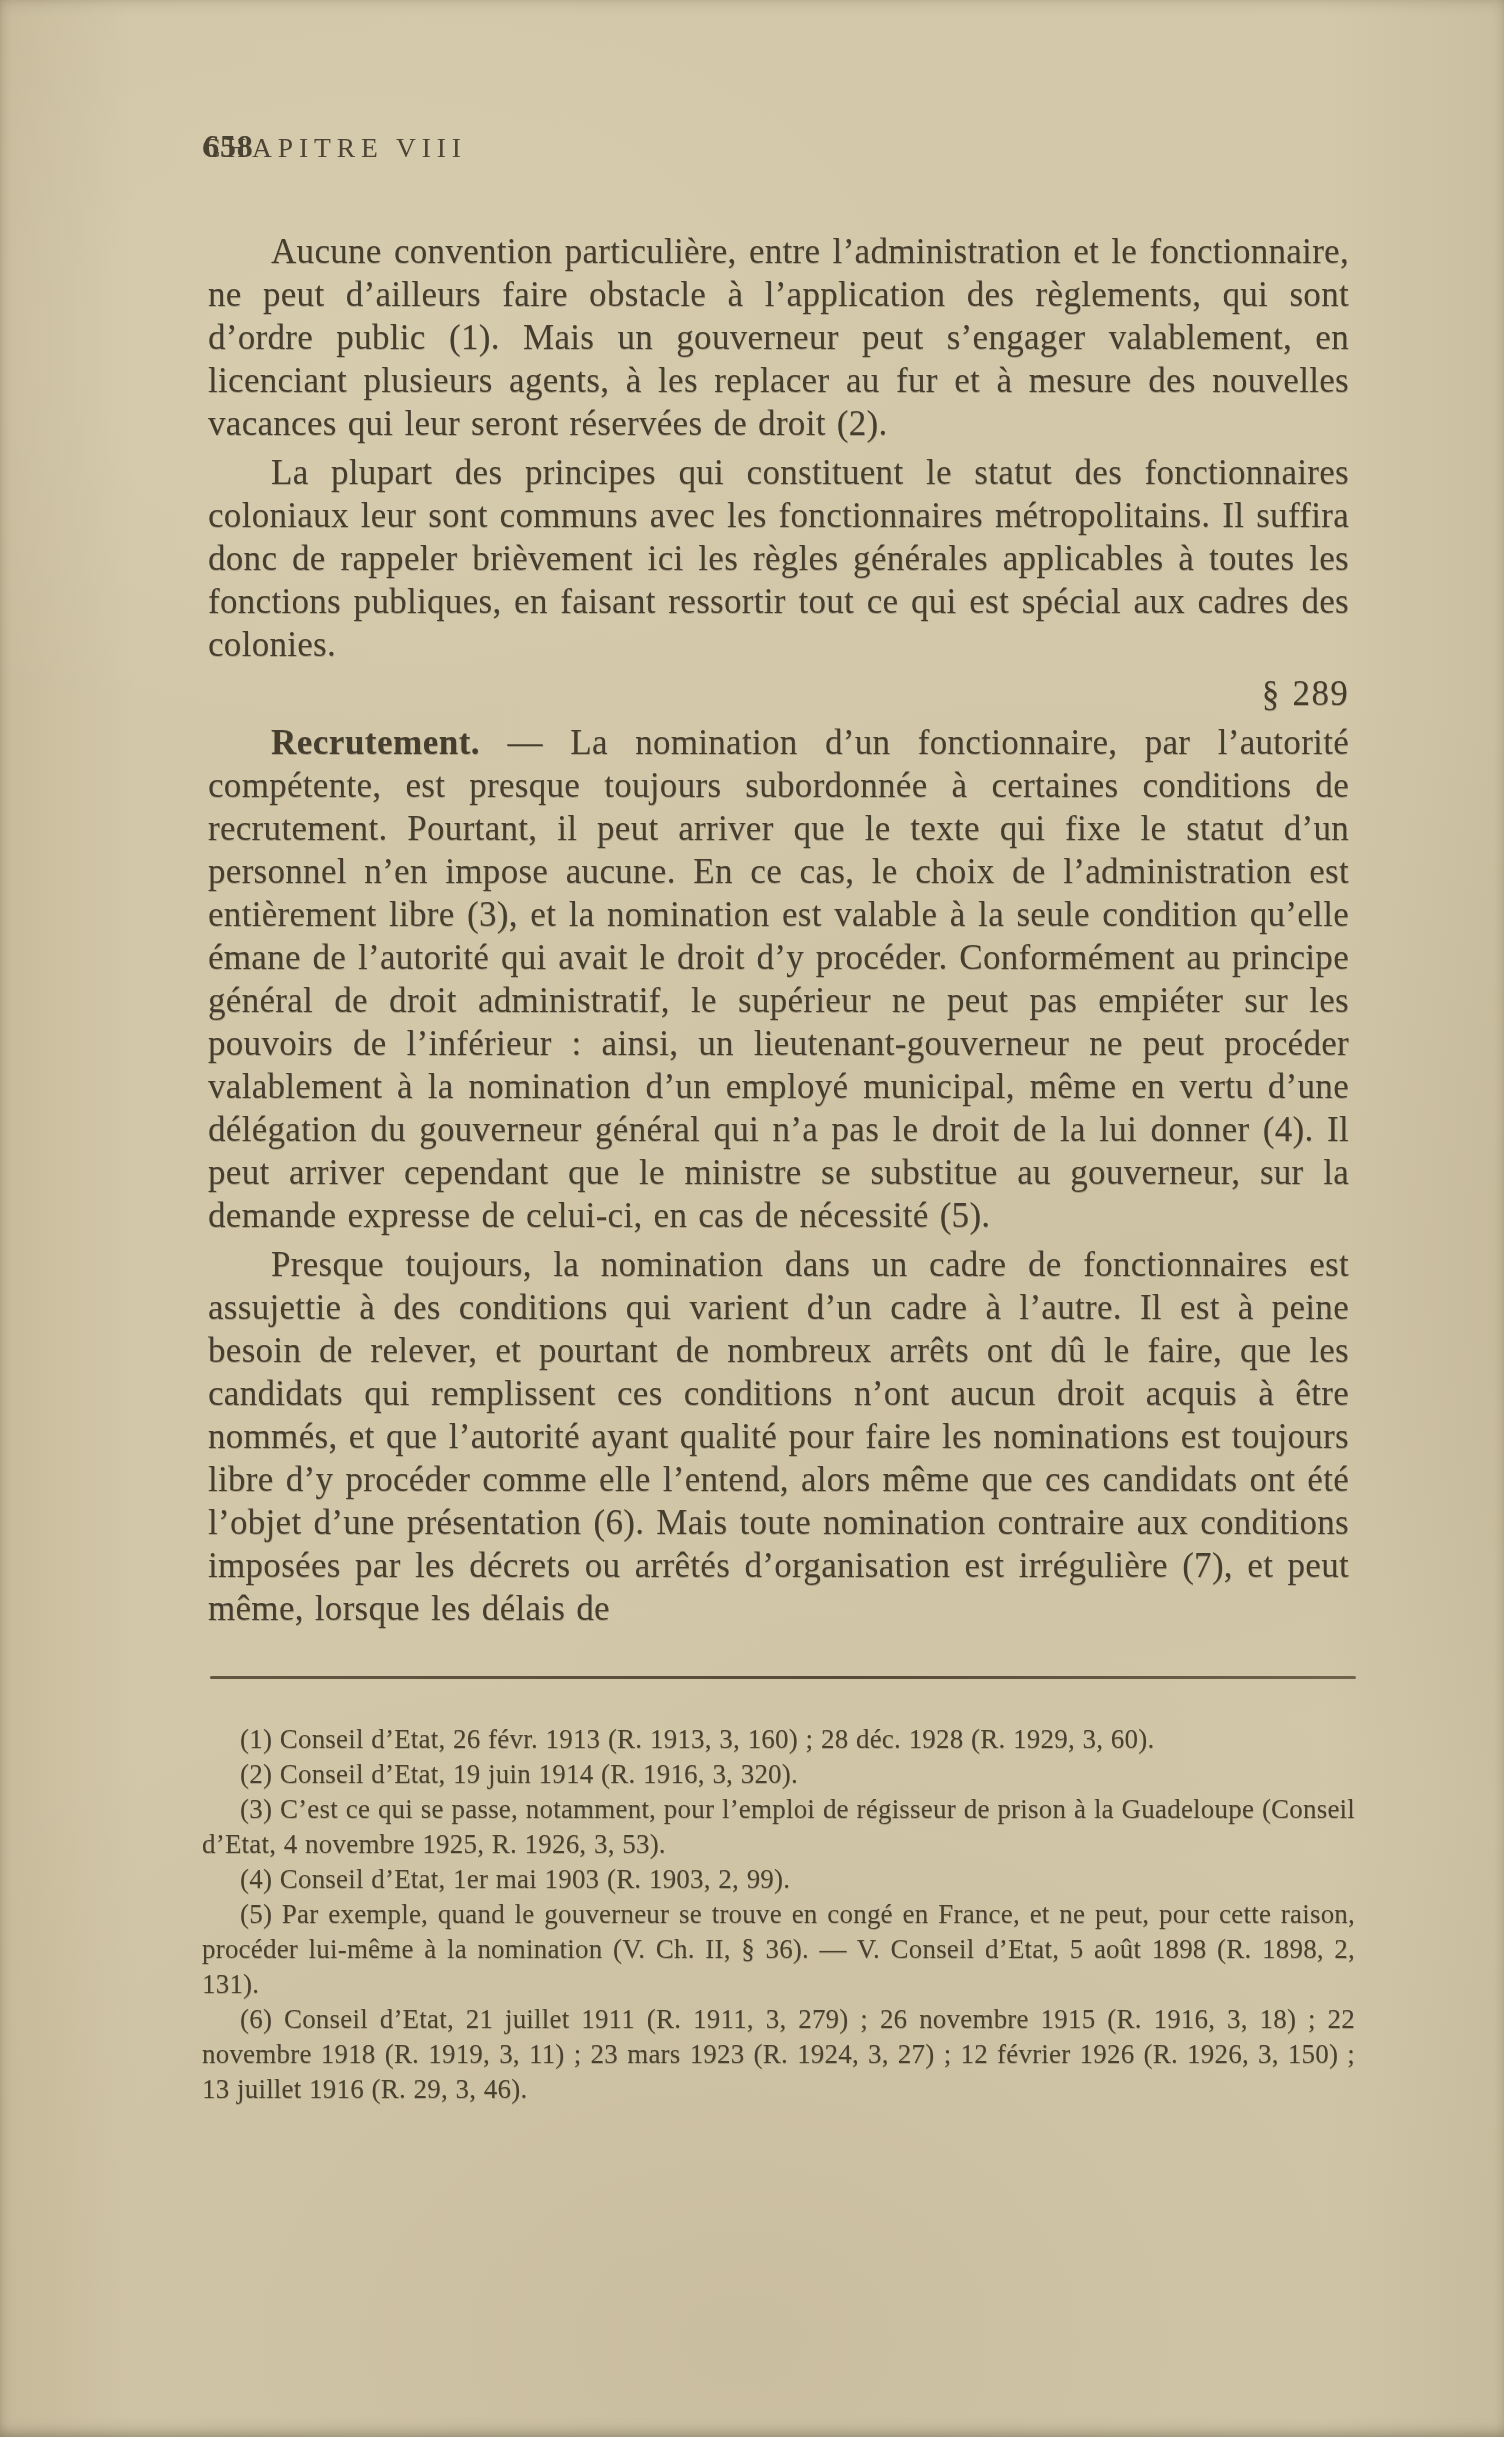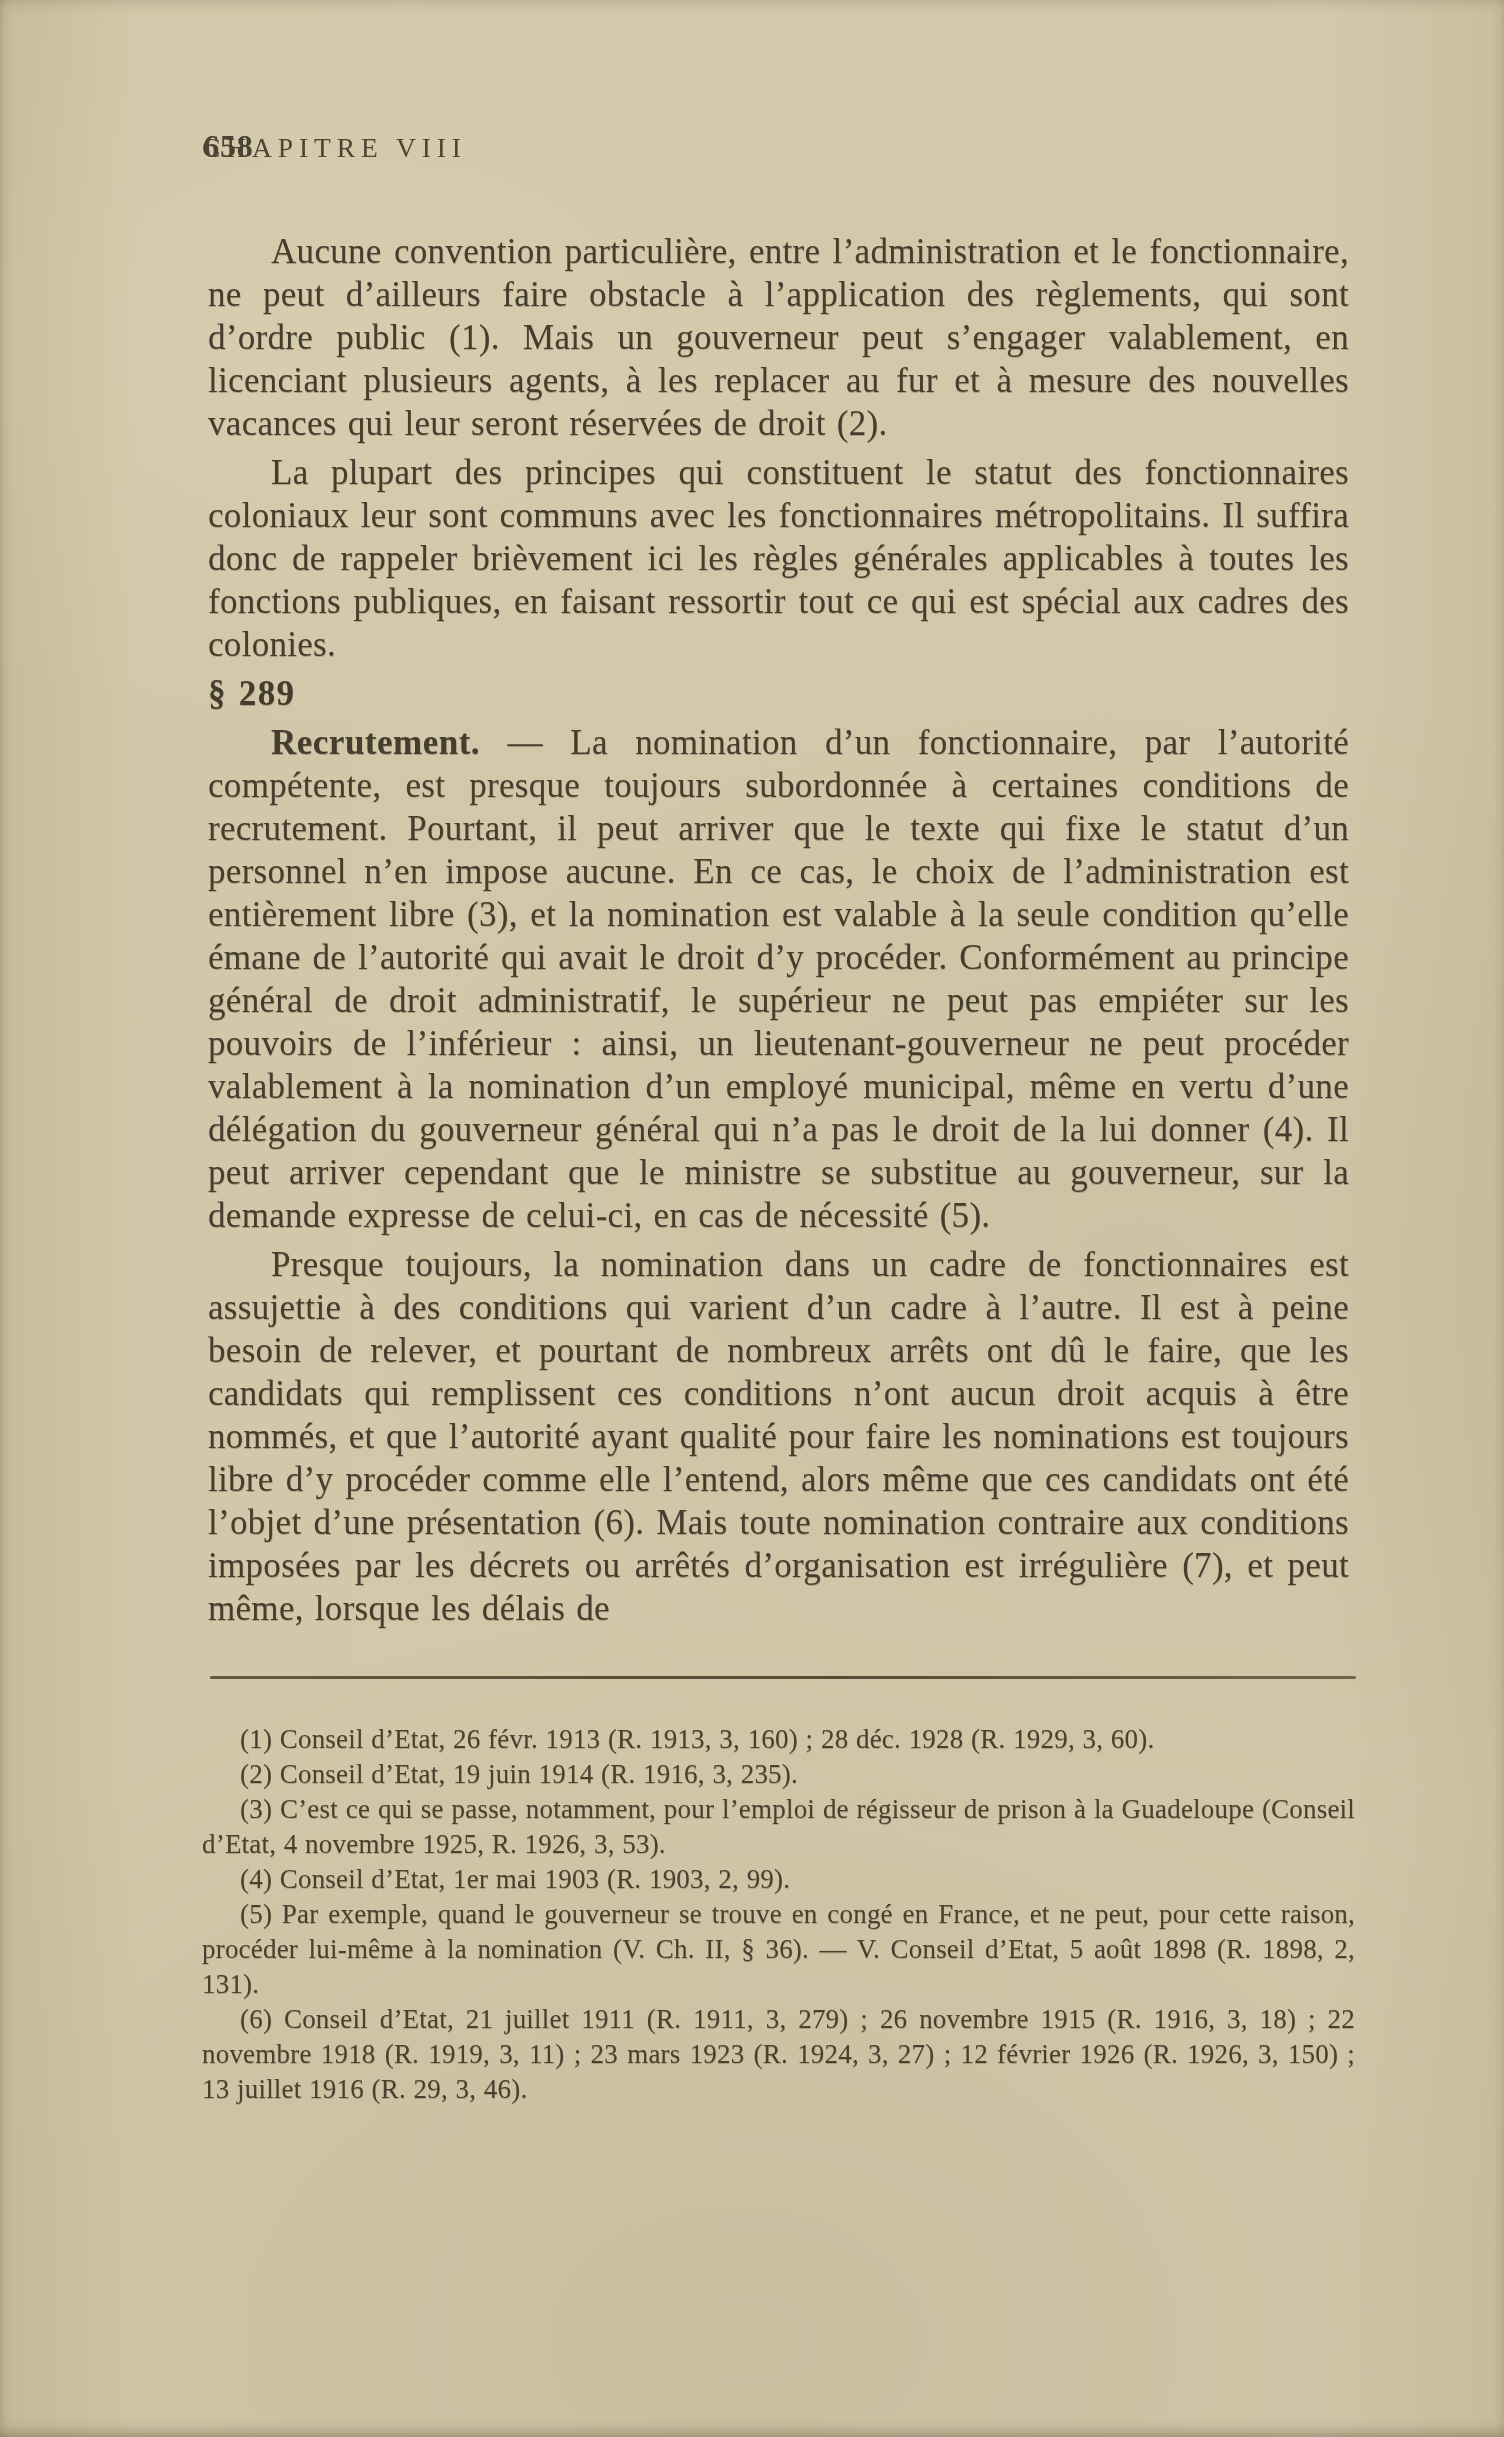--- a/index.html
+++ b/index.html
@@ -59,23 +59,23 @@
     line-height: 43px;
     letter-spacing: 0.3px;
     word-spacing: 2px;
     text-shadow: 0.4px 0.6px 0.5px rgba(62, 52, 36, 0.28);
   }
   .body-text p {
     margin: 6px;
     text-indent: 63px;
   }
   .section-heading {
-    text-align: left;
+    text-align: right;
     font-size: 35px;
-    font-weight: bold;
+    font-weight: normal;
     letter-spacing: 1.3px;
     margin: 48px 0 41px 0;
     text-indent: 0 !important;
     color: #443c2d;
   }
   .lead-word {
     font-weight: bold;
     letter-spacing: 0.5px;
   }
   .footnote-rule {
@@ -119,21 +119,21 @@
 
       <p><span class="lead-word">Recrutement.</span><span> — </span><span>La nomination d’un fonctionnaire, par l’autorité compétente, est presque toujours subordonnée à certaines conditions de recrutement. Pourtant, il peut arriver que le texte qui fixe le statut d’un personnel n’en impose aucune. En ce cas, le choix de l’administration est entièrement libre (3), et la nomination est valable à la seule condition qu’elle émane de l’autorité qui avait le droit d’y procéder. Conformément au principe général de droit administratif, le supérieur ne peut pas empiéter sur les pouvoirs de l’inférieur : ainsi, un lieutenant-gouverneur ne peut procéder valablement à la nomination d’un employé municipal, même en vertu d’une délégation du gouverneur général qui n’a pas le droit de la lui donner (4). Il peut arriver cependant que le ministre se substitue au gouverneur, sur la demande expresse de celui-ci, en cas de nécessité (5).</span></p>
 
       <p>Presque toujours, la nomination dans un cadre de fonctionnaires est assujettie à des conditions qui varient d’un cadre à l’autre. Il est à peine besoin de relever, et pourtant de nombreux arrêts ont dû le faire, que les candidats qui remplissent ces conditions n’ont aucun droit acquis à être nommés, et que l’autorité ayant qualité pour faire les nominations est toujours libre d’y procéder comme elle l’entend, alors même que ces candidats ont été l’objet d’une présentation (6). Mais toute nomination contraire aux conditions imposées par les décrets ou arrêtés d’organisation est irrégulière (7), et peut même, lorsque les délais de</p>
     </div>
 
     <div class="footnote-rule"></div>
 
     <div class="footnotes">
       <p>(1) Conseil d’Etat, 26 févr. 1913 (R. 1913, 3, 160) ; 28 déc. 1928 (R. 1929, 3, 60).</p>
-      <p>(2) Conseil d’Etat, 19 juin 1914 (R. 1916, 3, 235).</p>
+      <p>(2) Conseil d’Etat, 19 juin 1914 (R. 1916, 3, 320).</p>
       <p>(3) C’est ce qui se passe, notamment, pour l’emploi de régisseur de prison à la Guadeloupe (Conseil d’Etat, 4 novembre 1925, R. 1926, 3, 53).</p>
       <p>(4) Conseil d’Etat, 1er mai 1903 (R. 1903, 2, 99).</p>
       <p>(5) Par exemple, quand le gouverneur se trouve en congé en France, et ne peut, pour cette raison, procéder lui-même à la nomination (V. Ch. II, § 36). — V. Conseil d’Etat, 5 août 1898 (R. 1898, 2, 131).</p>
       <p>(6) Conseil d’Etat, 21 juillet 1911 (R. 1911, 3, 279) ; 26 novembre 1915 (R. 1916, 3, 18) ; 22 novembre 1918 (R. 1919, 3, 11) ; 23 mars 1923 (R. 1924, 3, 27) ; 12 février 1926 (R. 1926, 3, 150) ; 13 juillet 1916 (R. 29, 3, 46).</p>
     </div>
 
   </div>
 </div>
 
 

